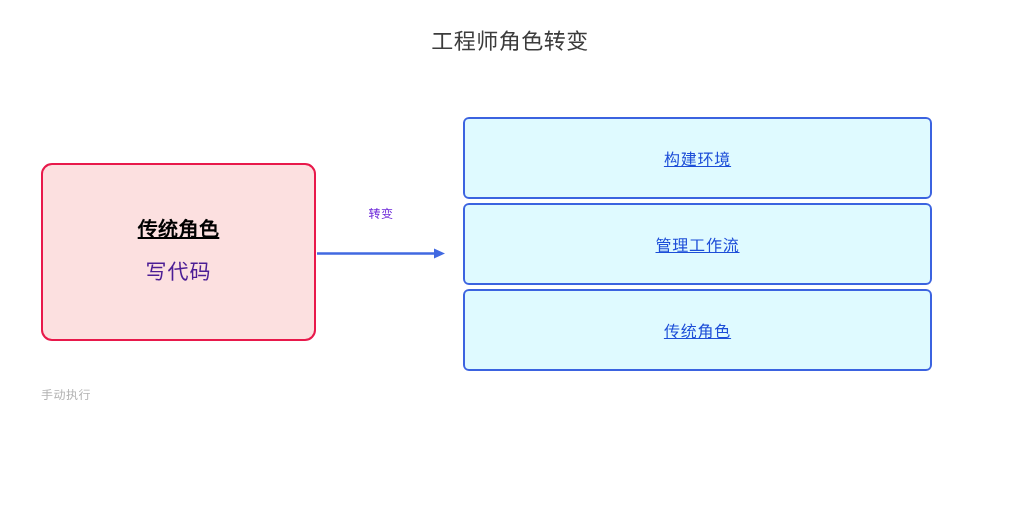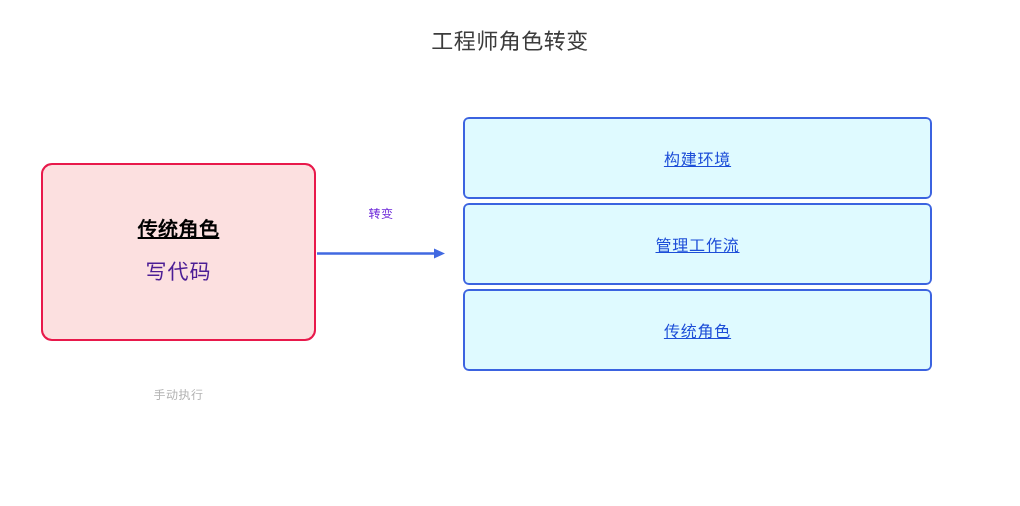--- a/index.html
+++ b/index.html
@@ -111,21 +111,20 @@
     letter-spacing: 0.8px;
     text-decoration: underline;
   }
   .ai-node + .ai-node {
     margin-top: 4px;
   }
 
   
   .caption {
     position: absolute;
-    text-align: center;
     font-size: 12px;
     color: #b3b3b3;
     line-height: 18px;
     letter-spacing: 0.5px;
     white-space: nowrap;
   }
   .caption-left {
     left: 41px;
     top: 386px;
     width: 275px;

